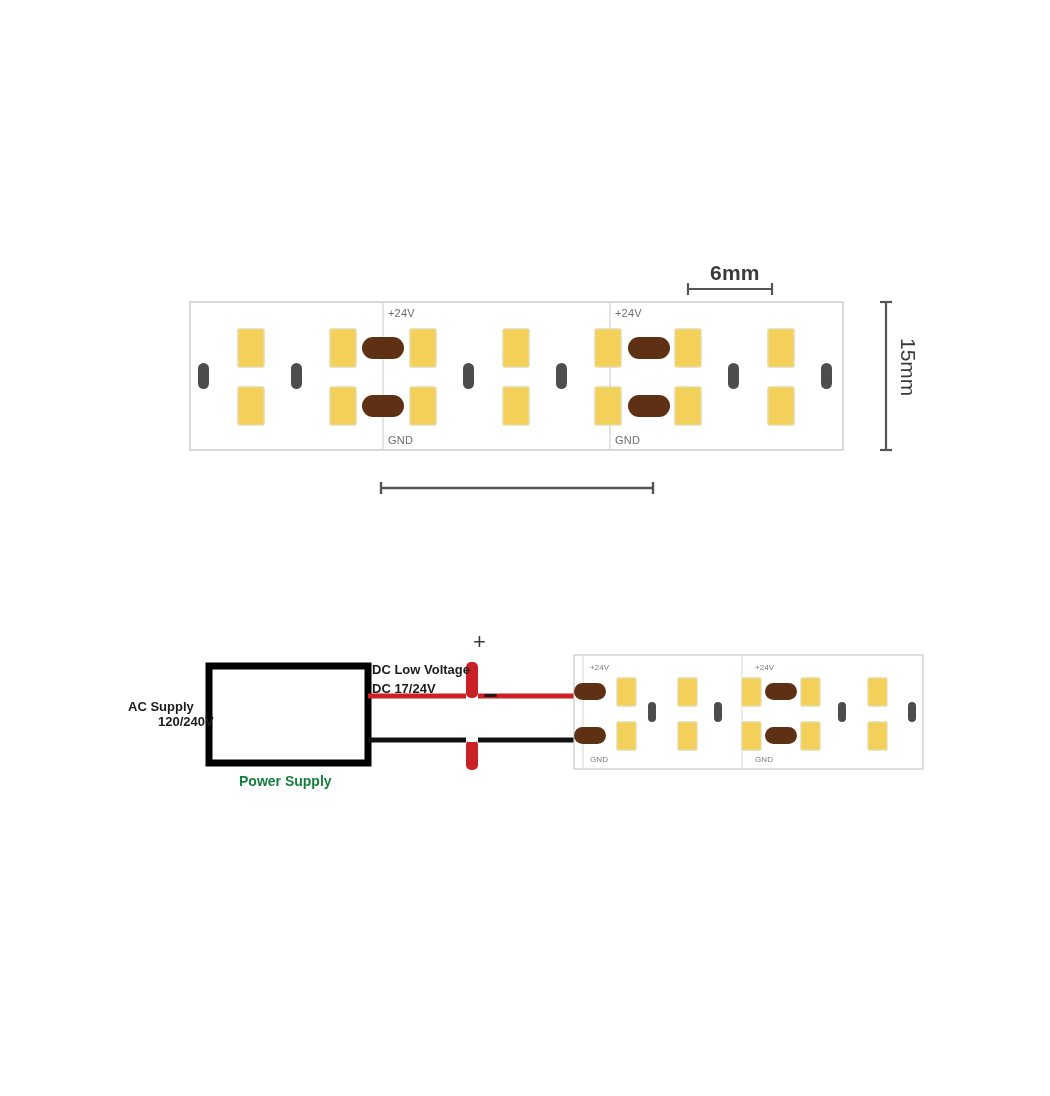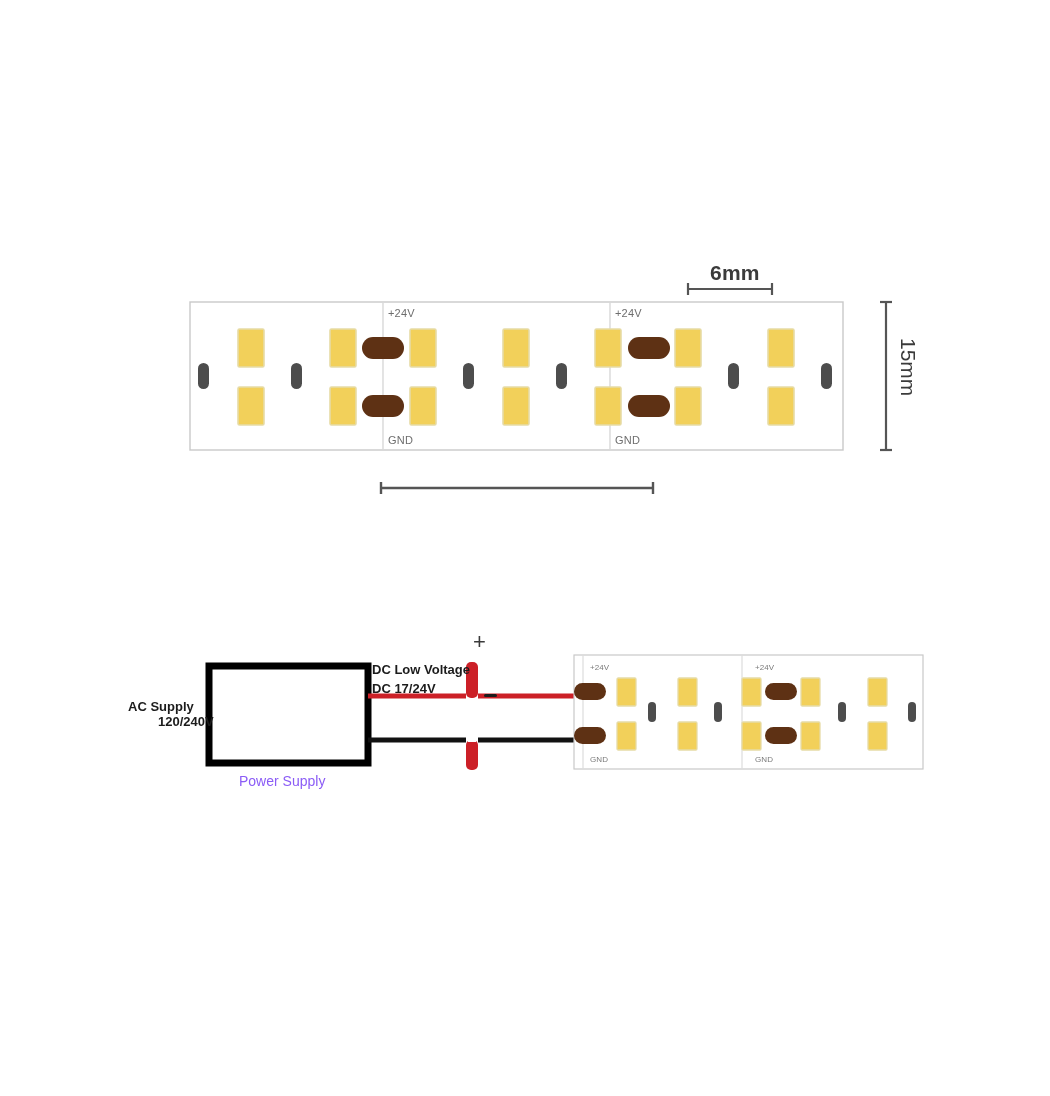--- a/index.html
+++ b/index.html
@@ -16,21 +16,21 @@
   .cut-caption{font-size:22px;color:#3b3b3b;letter-spacing:.3px;}
   .vert-label{font-size:21px;color:#3b3b3b;
               transform-origin:left top;transform:rotate(90deg);}
 
   
   .silk{font-size:11px;color:#6e6e6e;letter-spacing:.2px;}
   .silk-sm{font-size:8px;color:#7a7a7a;letter-spacing:.1px;}
 
   
   .wire-bold{font-size:13px;font-weight:bold;color:#1c1c1c;line-height:15px;}
-  .ps-label{font-size:14px;font-weight:normal;color:#8b5cf6;}
+  .ps-label{font-size:14px;font-weight:bold;color:#15803d;}
   .polarity-plus{font-size:22px;color:#3a3a3a;font-weight:300;}
 </style>
 </head>
 <body>
 
 <div class="stage">
 
   <svg class="layer" viewBox="0 0 1050 1096">
     <defs>
       <g id="pad">

